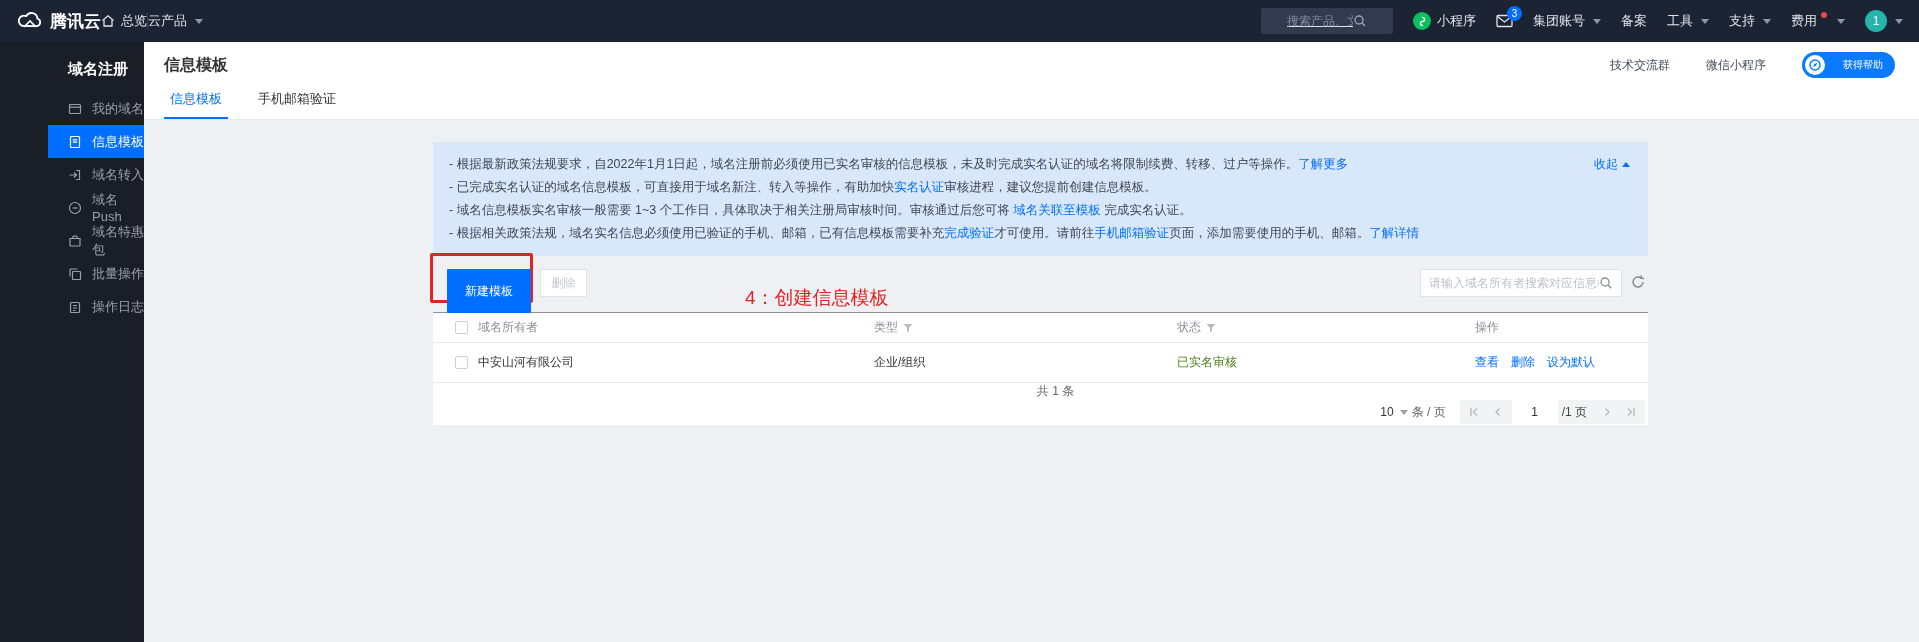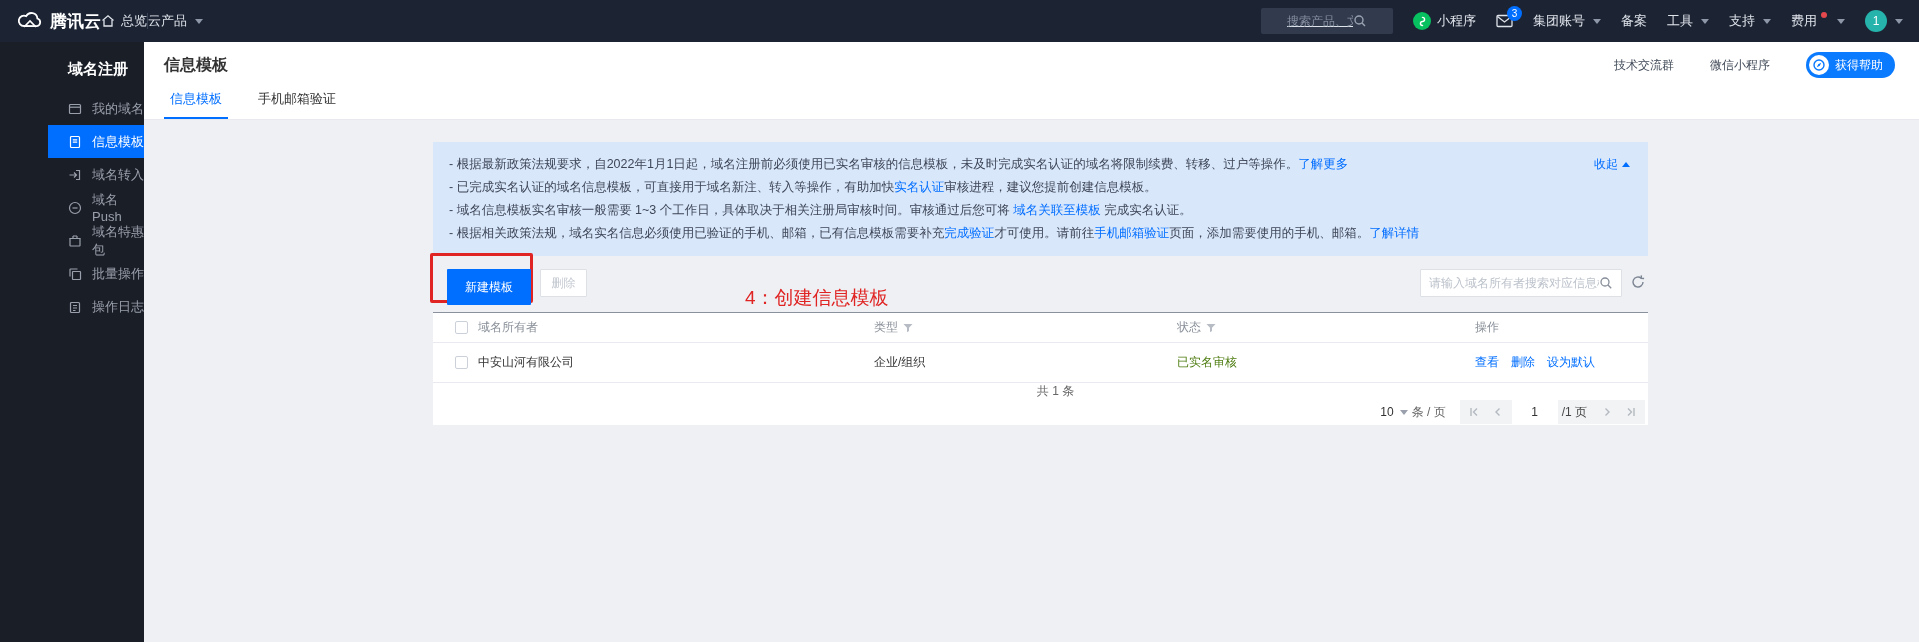--- a/index.html
+++ b/index.html
@@ -40,43 +40,43 @@
     color:#9aa0ab; font-size:13px; cursor:pointer; }
   .sb-item.active { background:#006eff; color:#fff; }
   .sb-ico { width:14px; height:14px; display:flex; }
   .sb-ico svg { width:14px; height:14px; }
 
   
   .content { flex:1; display:flex; flex-direction:column; background:#eef0f3; }
   .c-header { background:#fff; height:46px; display:flex; align-items:center; padding:0 24px 0 20px; }
   .page-title { font-size:16px; font-weight:bold; color:#333; }
   .c-header-right { margin-left:auto; display:flex; align-items:center; gap:36px; font-size:12px; color:#404a58; }
-  .help-btn { display:flex; align-items:center; gap:6px; height:26px; border-radius:14px;
-    background:#0a7aff; color:#fff; font-size:12px; padding:0 12px 0 3px; border:none; cursor:pointer; }
+  .help-btn { display:flex; align-items:center; gap:18px; height:26px; border-radius:14px;
+    background:#0a7aff; color:#fff; font-size:10px; padding:0 12px 0 3px; border:none; cursor:pointer; }
   .help-ico { width:20px; height:20px; border-radius:10px; background:#fff; display:flex;
     align-items:center; justify-content:center; }
   .tabs { background:#fff; display:flex; gap:24px; padding:0 0 0 20px; border-bottom:1px solid #e7e9ee; }
   .tab { font-size:13px; color:#333; padding:2px 6px 9px; cursor:pointer; border-bottom:2px solid transparent; }
   .tab.active { color:#006eff; border-bottom-color:#006eff; }
 
   .c-body { padding:22px 0 0 289px; }
   .col { width:1215px; }
 
   
   .notice { position:relative; background:#d9e7fb; padding:11px 70px 11px 16px; font-size:12.5px;
     line-height:23px; color:#3d4657; }
   .nlink { color:#006eff; cursor:pointer; }
   .collapse { position:absolute; right:18px; top:11px; color:#006eff; font-size:12px; cursor:pointer;
     display:flex; align-items:center; gap:4px; }
   .up-tri { width:0; height:0; border-left:4px solid transparent; border-right:4px solid transparent;
     border-bottom:5px solid #006eff; }
 
   
   .toolbar { position:relative; margin-top:13px; height:28px; }
-  .btn-create { position:absolute; left:14px; top:0; width:84px; height:36px; background:#006eff;
+  .btn-create { position:absolute; left:14px; top:0; width:84px; height:44px; background:#006eff;
     color:#fff; border:none; font-size:12px; border-radius:1px; cursor:pointer; font-family:inherit; }
   .btn-delete { position:absolute; left:107px; top:0; width:47px; height:28px; background:#fff;
     color:#c3c8d0; border:1px solid #dde0e5; font-size:12px; border-radius:1px; font-family:inherit; }
   .anno-rect { position:absolute; left:-3px; top:-16px; width:103px; height:50px;
     border:3px solid #e02424; border-radius:2px; pointer-events:none; }
   .anno-text { position:absolute; left:312px; top:16px; font-size:19px; color:#e02424; white-space:nowrap; }
   .tb-filter { position:absolute; right:26px; top:0; width:202px; height:28px; border:1px solid #dde0e5;
     background:#fff; border-radius:1px; display:flex; align-items:center; padding:0 8px; }
   .tb-filter input { flex:1; min-width:0; border:none; outline:none; font-size:12px; color:#333; font-family:inherit; }
   .tb-filter input::placeholder { color:#bcc2cb; }

